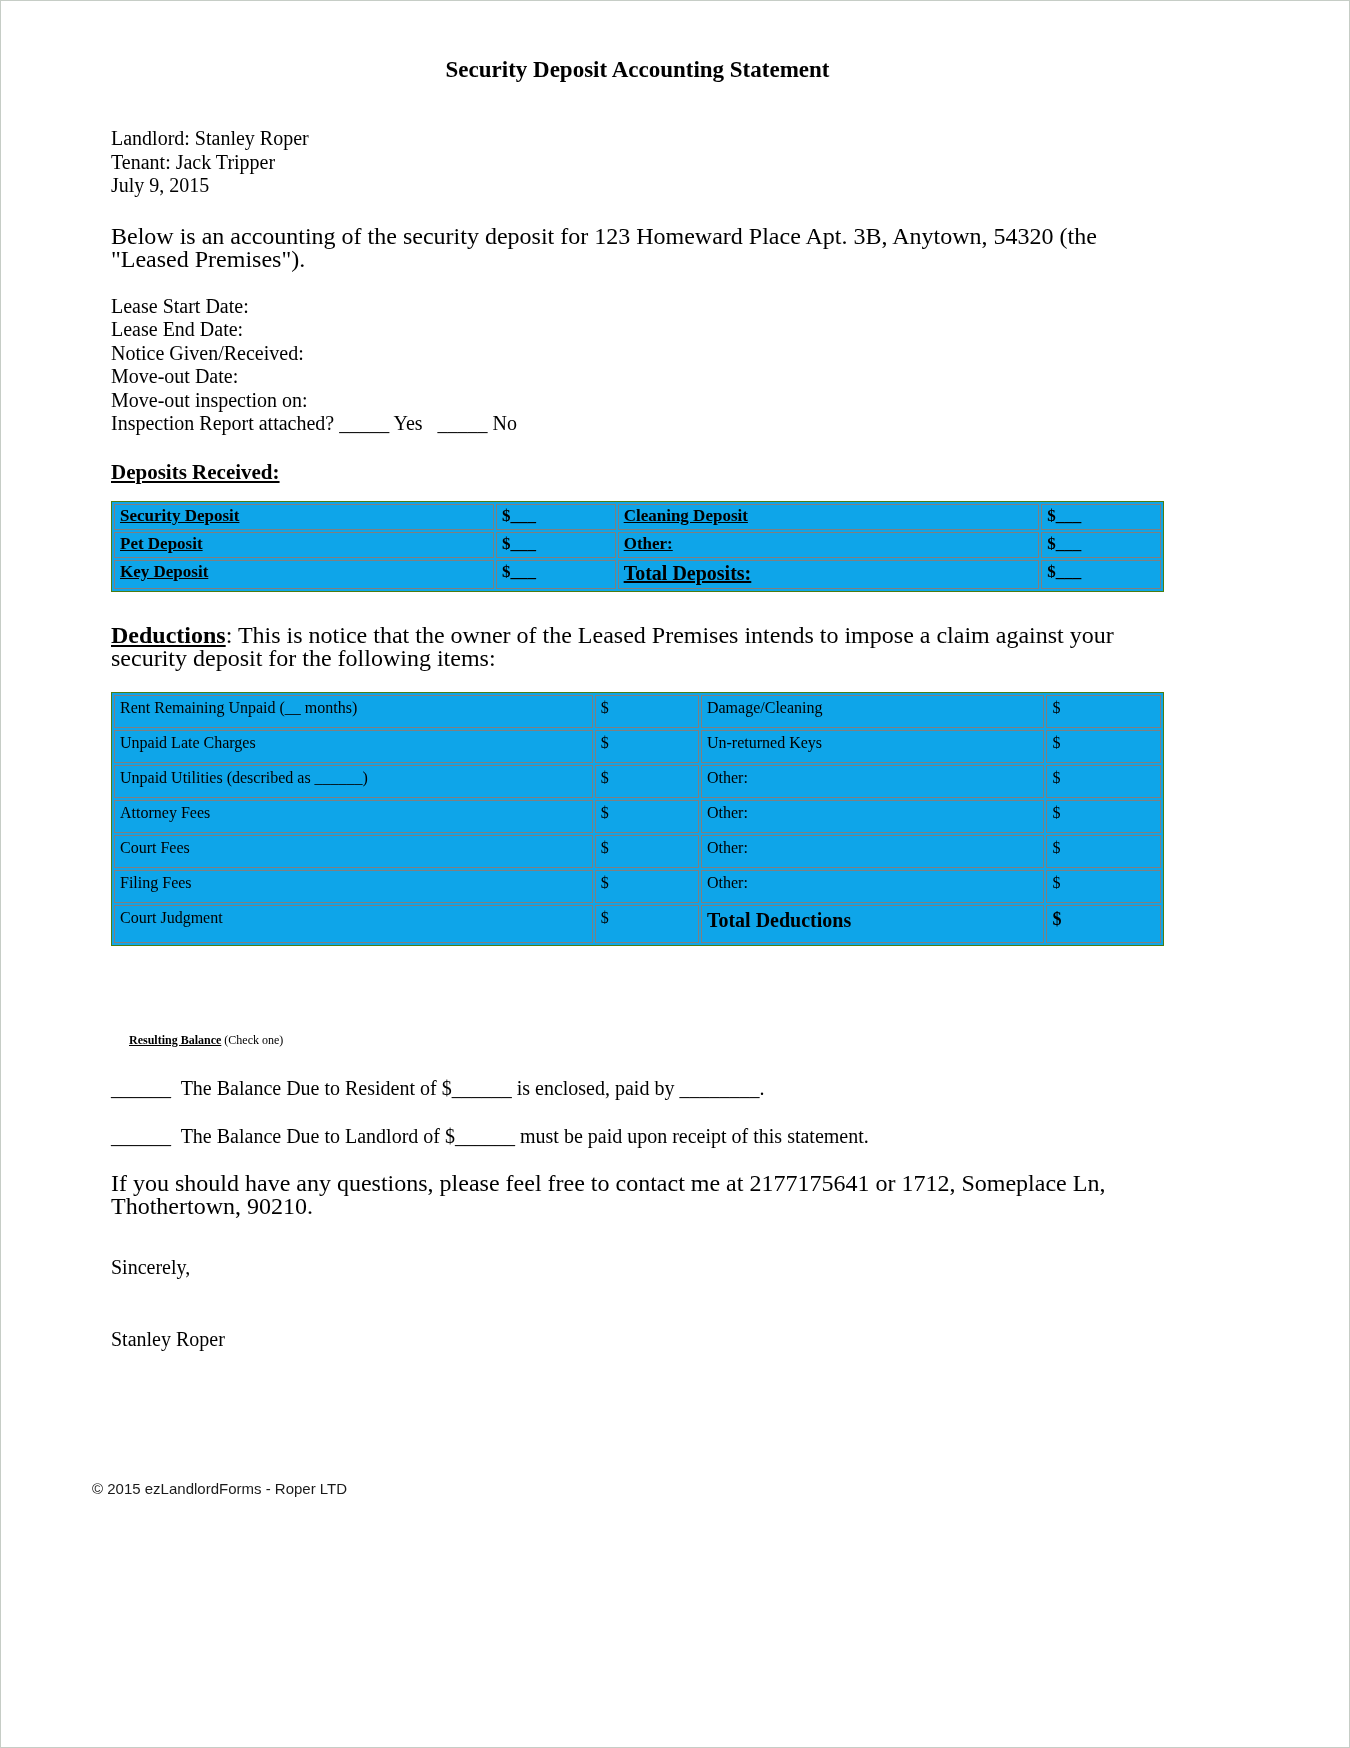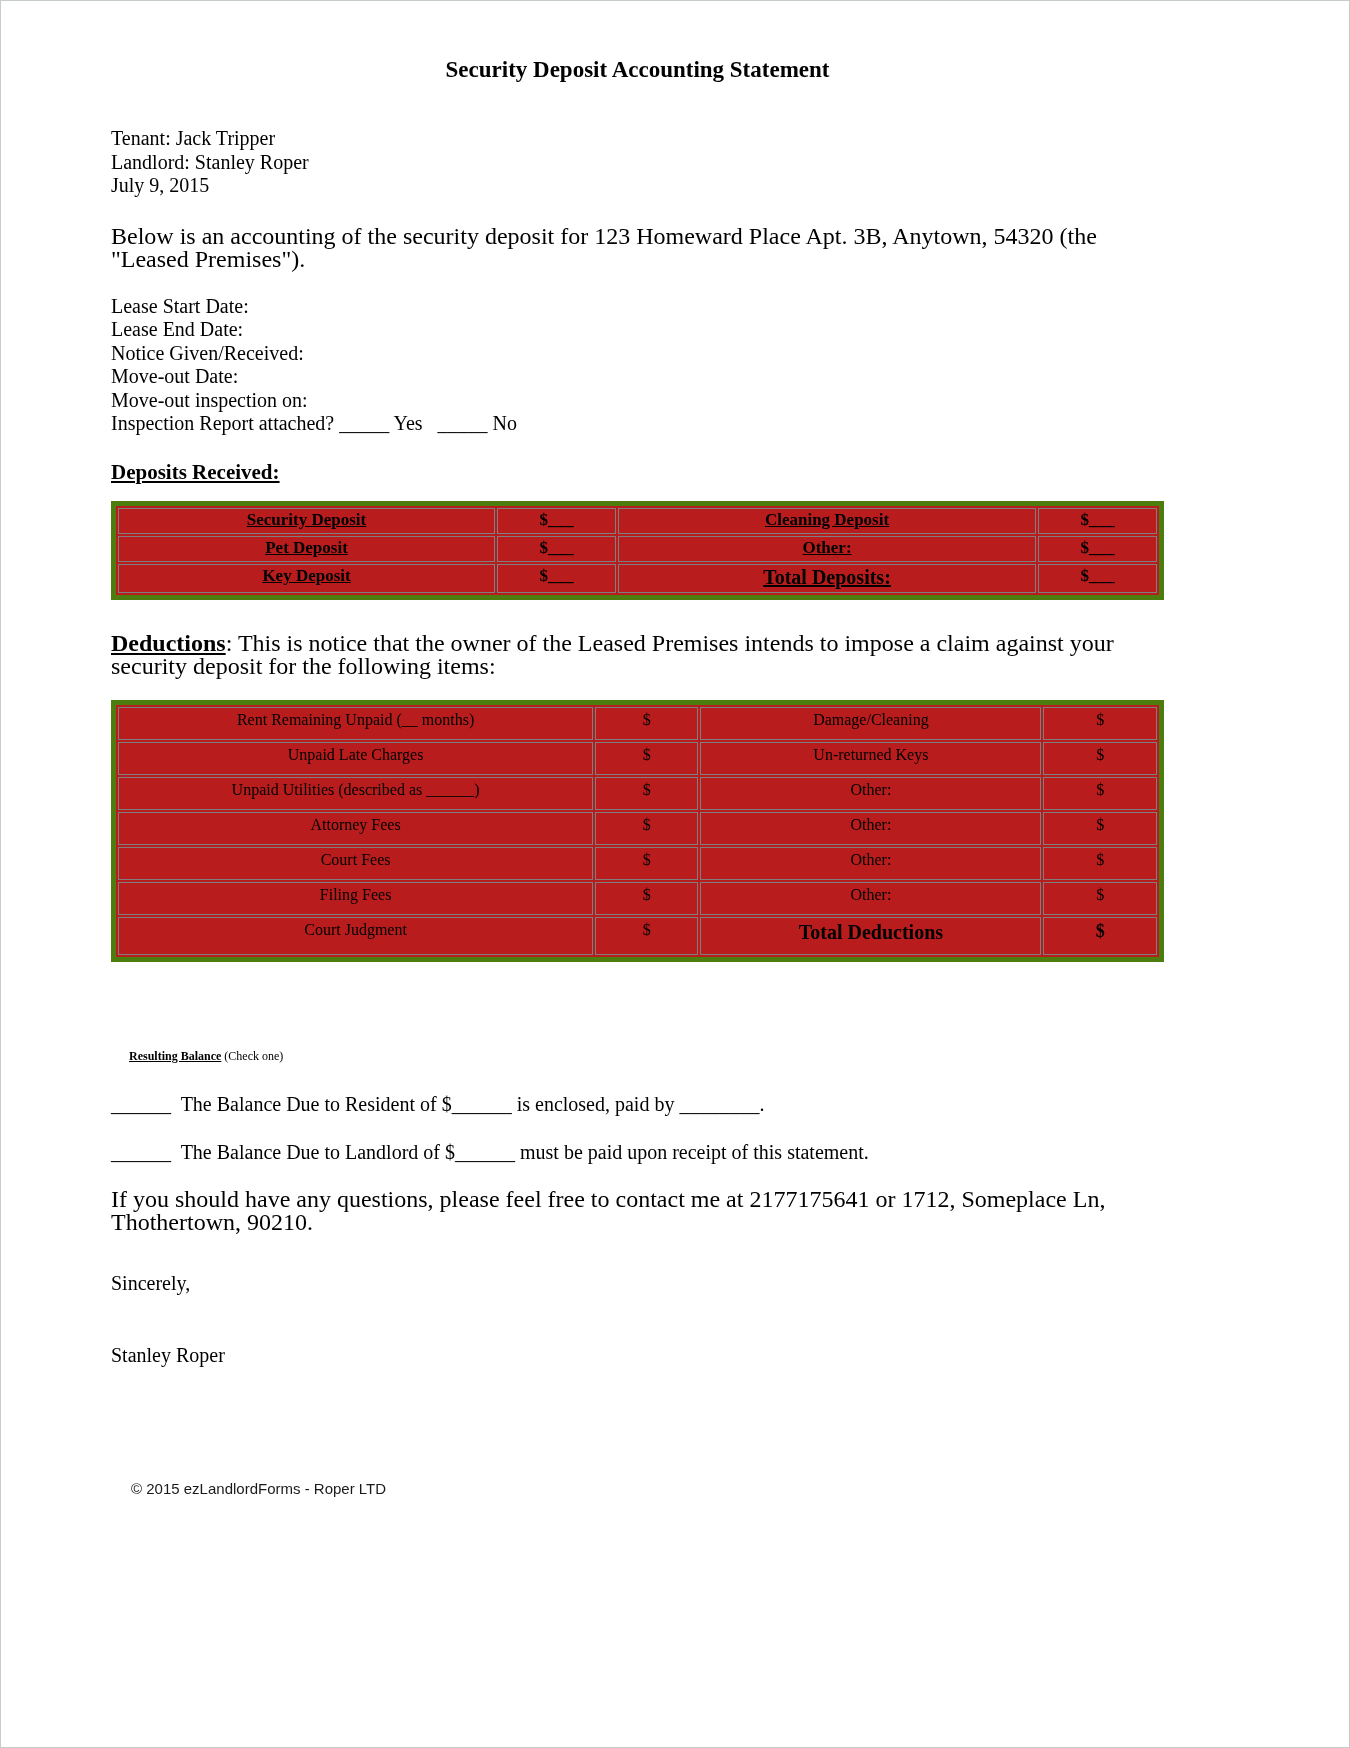--- a/index.html
+++ b/index.html
@@ -34,24 +34,23 @@
     font-weight: bold;
     text-decoration: underline;
     margin-bottom: 16px;
   }
   .bold-underline { font-weight: bold; text-decoration: underline; }
 
   table {
     width: 100%;
     border-collapse: separate;
     border-spacing: 2px;
-    border: 5px solid #4d7c0f;
-    background: #b91c1c;
+    border: 1px solid #4d7c0f;
+    background: #0ea5e9;
     table-layout: fixed;
-    text-align: center;
   }
   td { border: 1px solid #7f7f7f; vertical-align: top; overflow: hidden; white-space: nowrap; }
 
   .deposits-table { margin-bottom: 32px; }
   .deposits-table td { padding: 1px 5px 3px; font-size: 17px; font-weight: bold; }
   .deposits-table td.lbl { text-decoration: underline; }
   .deposits-table td.total-lbl { font-size: 20px; }
   .dep-c1 { width: 36.5%; } .dep-c2 { width: 11.5%; }
   .dep-c3 { width: 40.5%; } .dep-c4 { width: 11.5%; }
 
@@ -69,33 +68,32 @@
   .questions { margin-bottom: 38px; }
   .sincerely { margin-bottom: 48px; }
 
   .footer {
     position: absolute;
     left: 92px;
     top: 1480px;
     font-family: "Liberation Sans", "DejaVu Sans", sans-serif;
     font-size: 15px;
     color: #1a1a1a;
-    margin-left: 39px;
   }
 </style>
 </head>
 <body>
 
 <div class="page">
 
   <h1 class="title">Security Deposit Accounting Statement</h1>
 
   <div class="header-block">
+    <div class="line">Landlord: Stanley Roper</div>
     <div class="line">Tenant: Jack Tripper</div>
-    <div class="line">Landlord: Stanley Roper</div>
     <div class="line">July 9, 2015</div>
   </div>
 
   <p class="para intro">Below is an accounting of the security deposit for 123 Homeward Place Apt. 3B, Anytown, 54320 (the "Leased Premises").</p>
 
   <div class="lease-block">
     <div class="line">Lease Start Date:</div>
     <div class="line">Lease End Date:</div>
     <div class="line">Notice Given/Received:</div>
     <div class="line">Move-out Date:</div>

